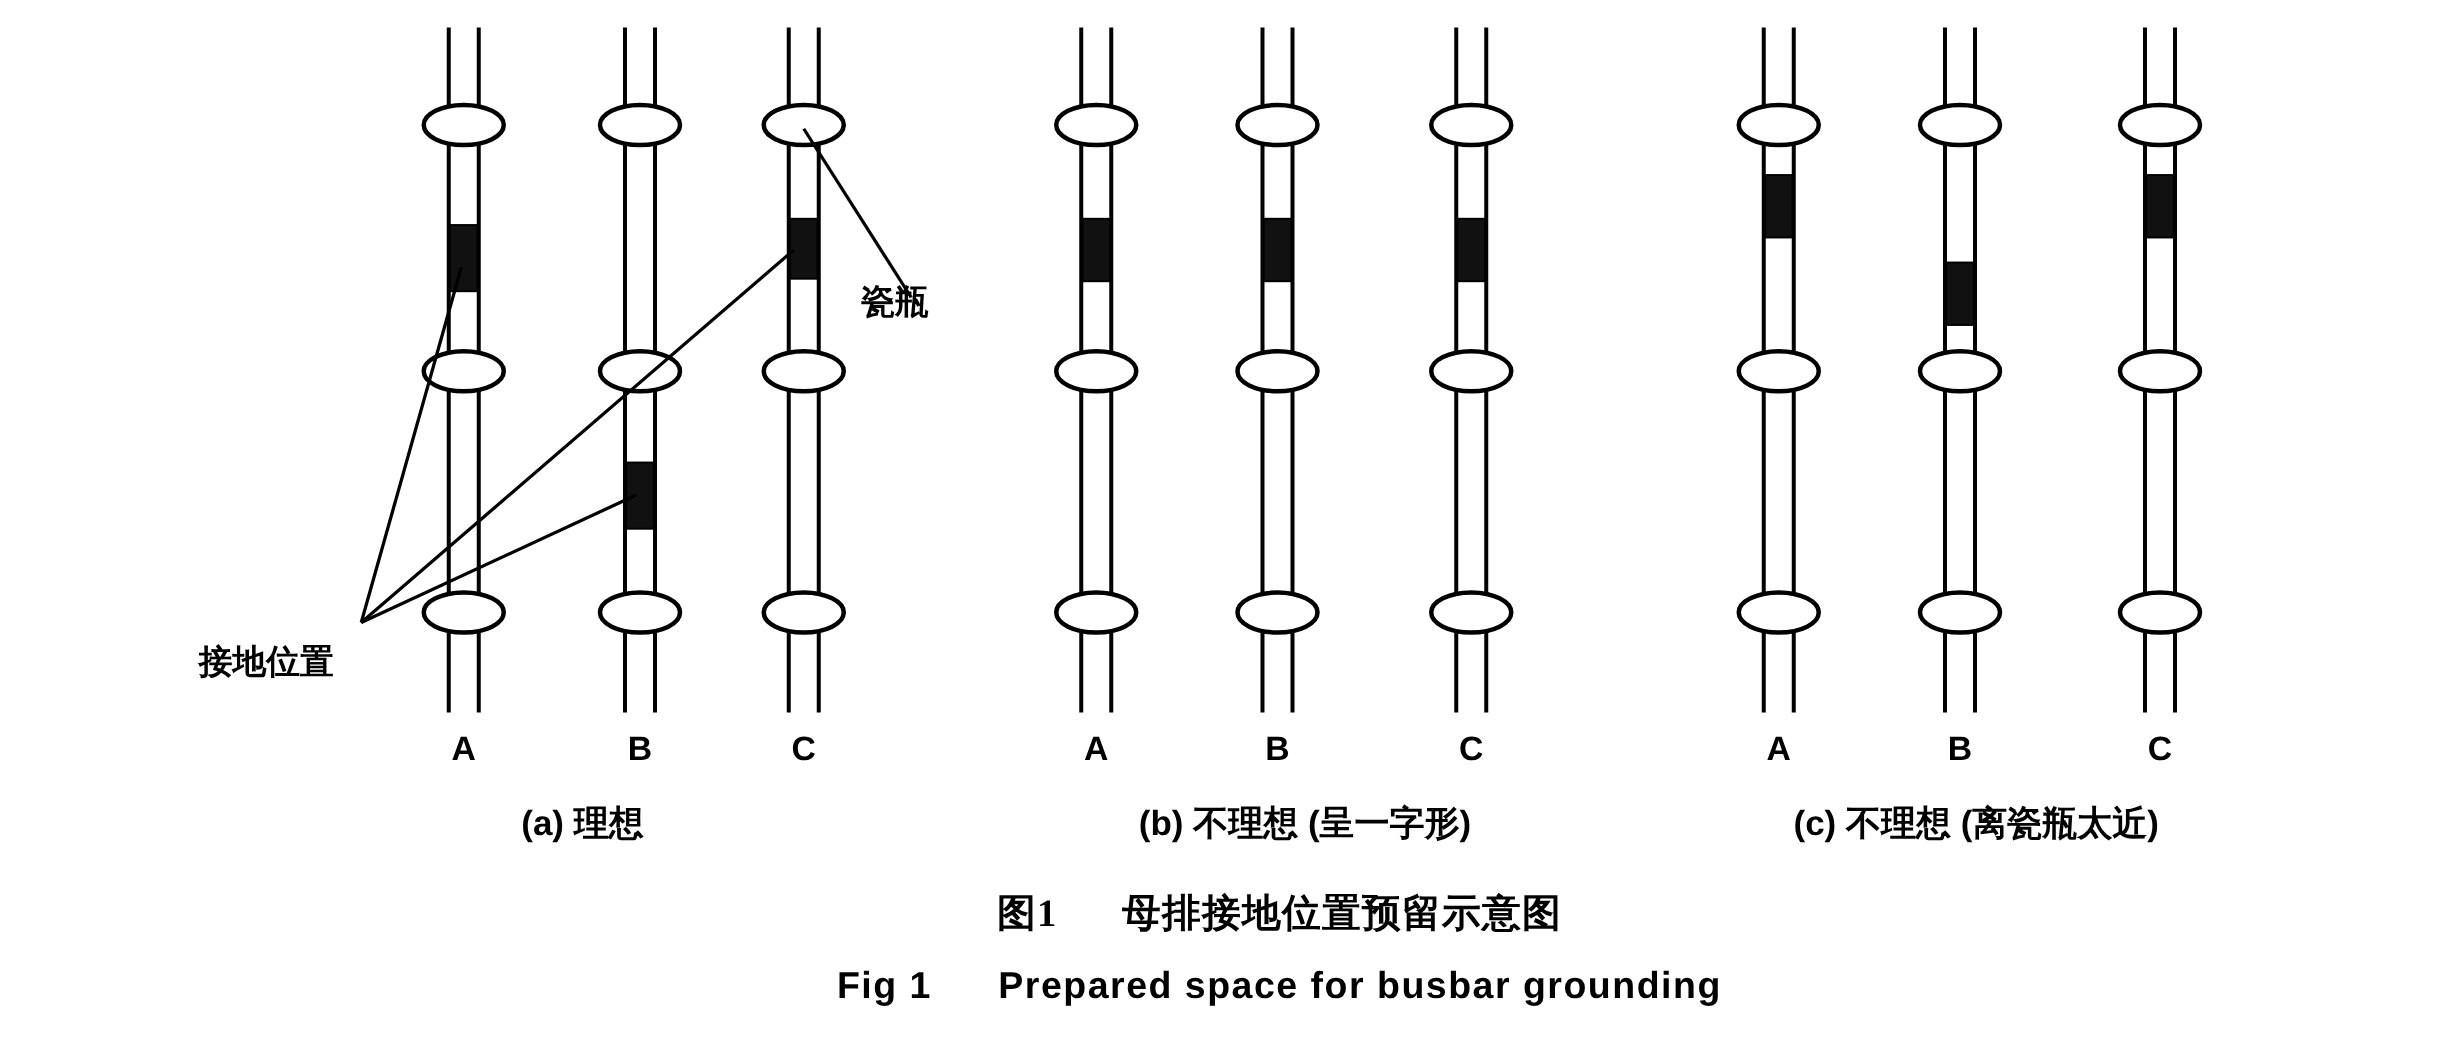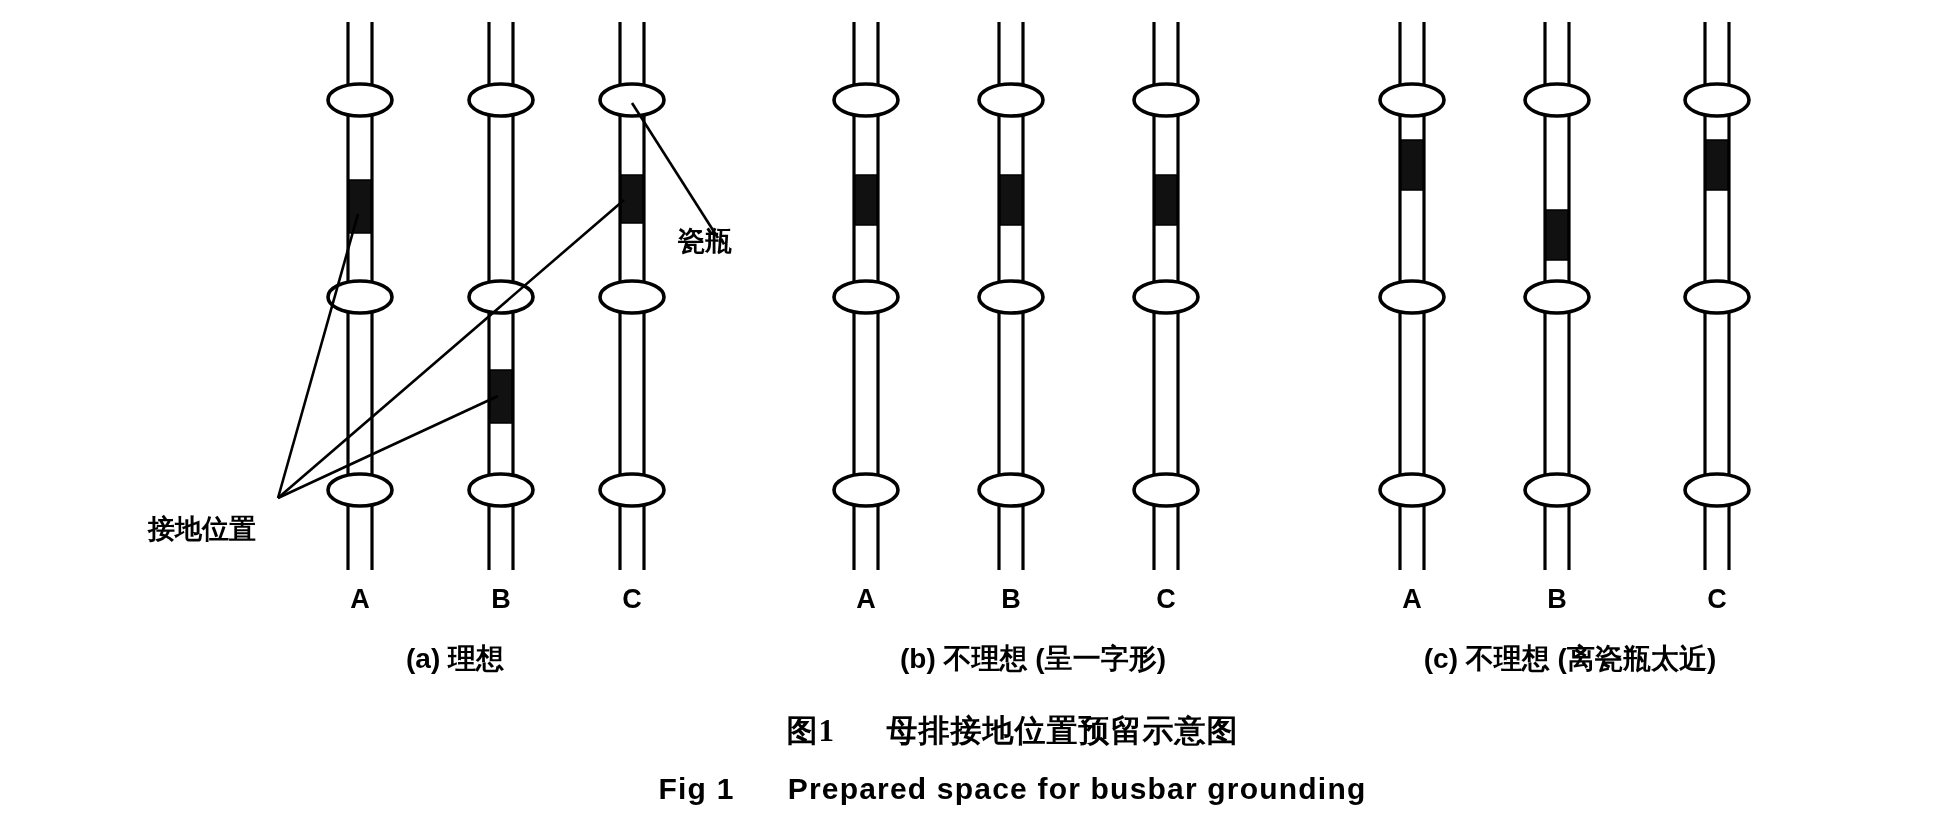--- a/index.html
+++ b/index.html
@@ -10,21 +10,21 @@
   body {
     width: 1953px;
     height: 837px;
     font-family: "Liberation Serif", serif;
     color: #000000;
     position: relative;
     overflow: hidden;
   }
   #figure-root {
     position: absolute;
-    left: 0;
+    left: 11px;
     top: 0;
     width: 1678px;
     height: 837px;
   }
   svg#diagram {
     position: absolute;
     left: 0;
     top: 0;
     width: 1953px;
     height: 837px;

